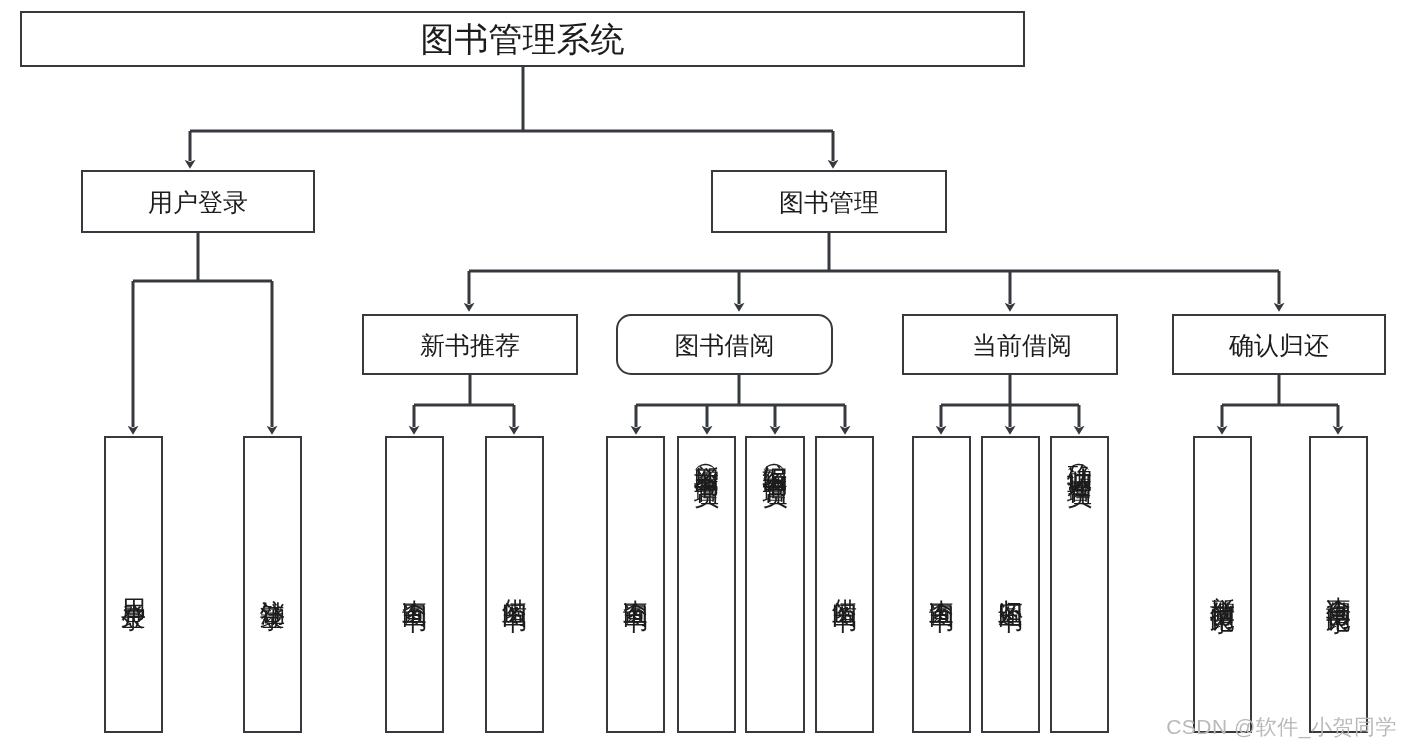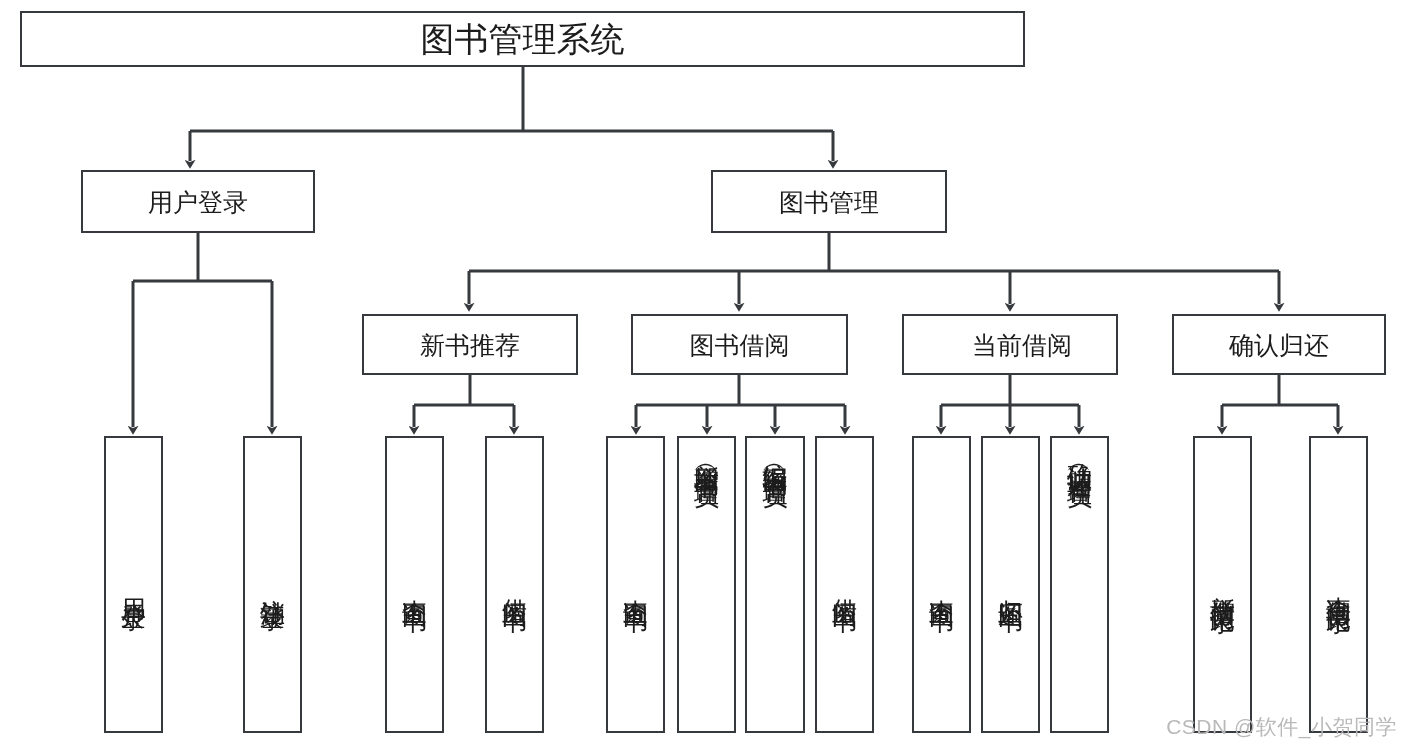--- a/index.html
+++ b/index.html
@@ -143,21 +143,21 @@
   </div>
 
   <div class="node horiz" style="left:711px; top:170px; width:236px; height:63px;">
     <span class="label">图书管理</span>
   </div>
 
   <div class="node horiz" style="left:362px; top:314px; width:216px; height:61px;">
     <span class="label">新书推荐</span>
   </div>
 
-  <div class="node horiz" style="left:631px; top:314px; width:217px; height:61px;">
+  <div class="node horiz" style="left:616px; top:314px; width:217px; height:61px;border-radius:15px;">
     <span class="label">图书借阅</span>
   </div>
 
   <div class="node horiz" style="left:902px; top:314px; width:216px; height:61px;padding-left:24px;">
     <span class="label">当前借阅</span>
   </div>
 
   <div class="node horiz" style="left:1172px; top:314px; width:214px; height:61px;">
     <span class="label">确认归还</span>
   </div>

